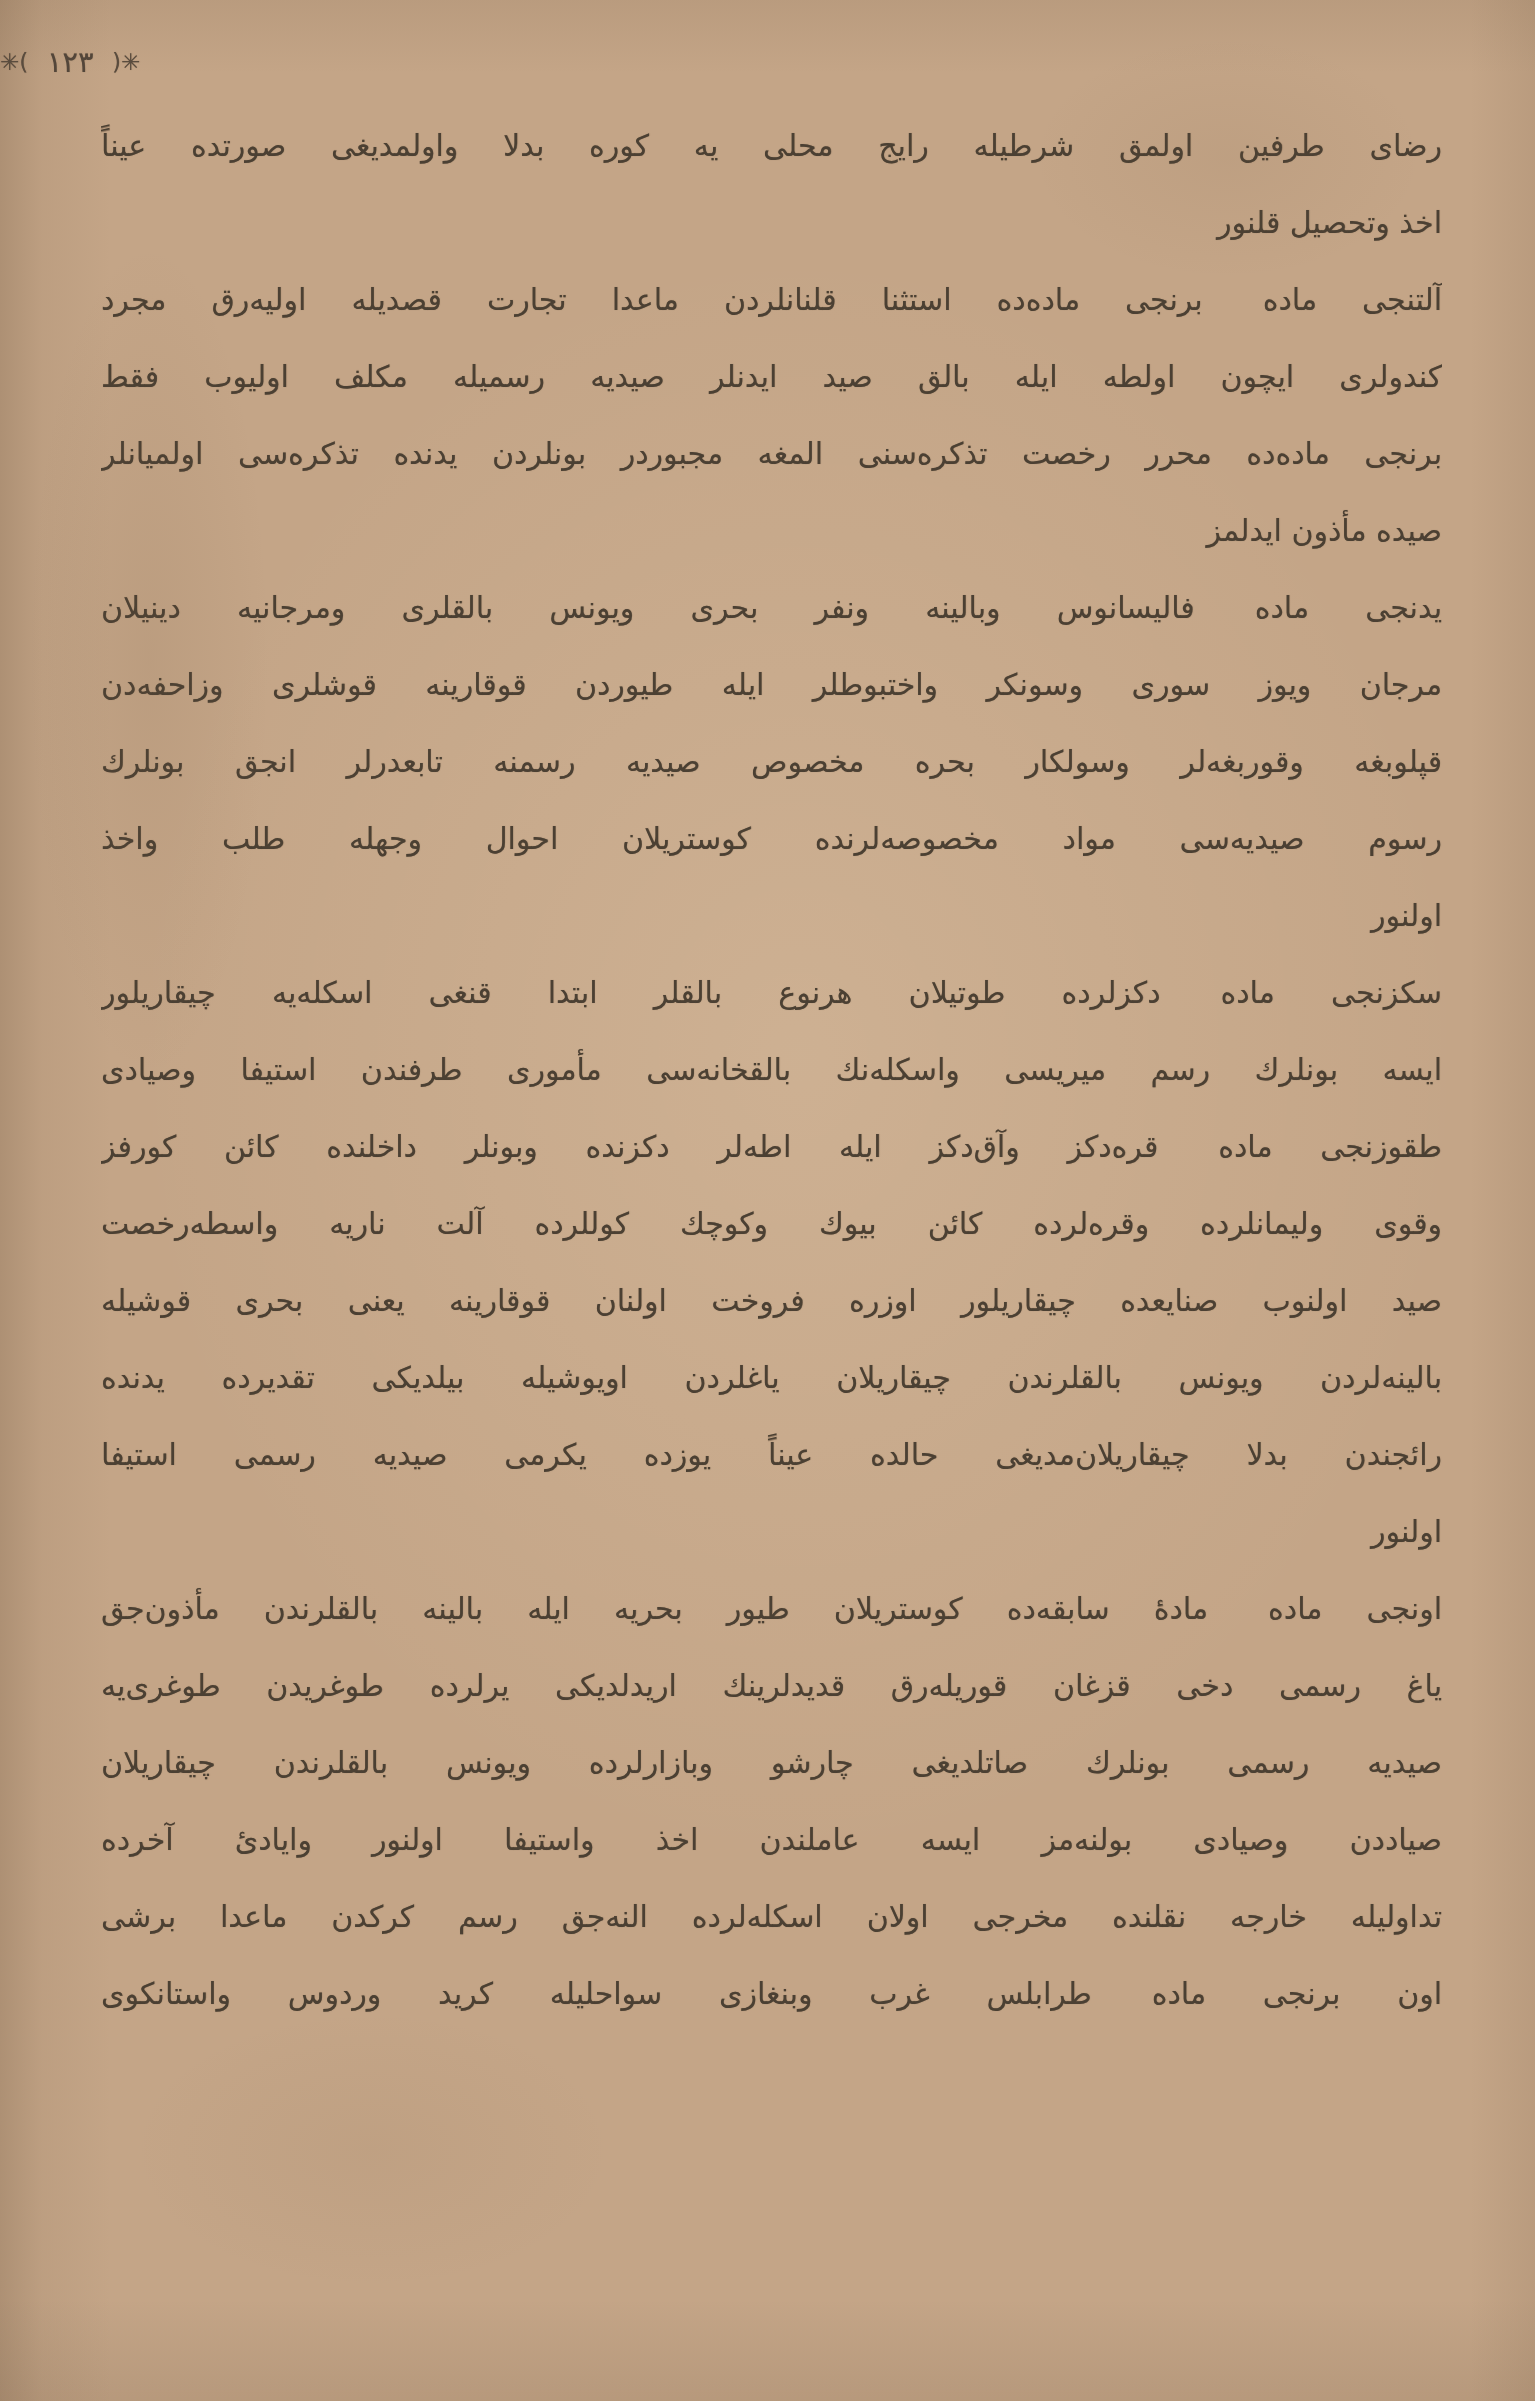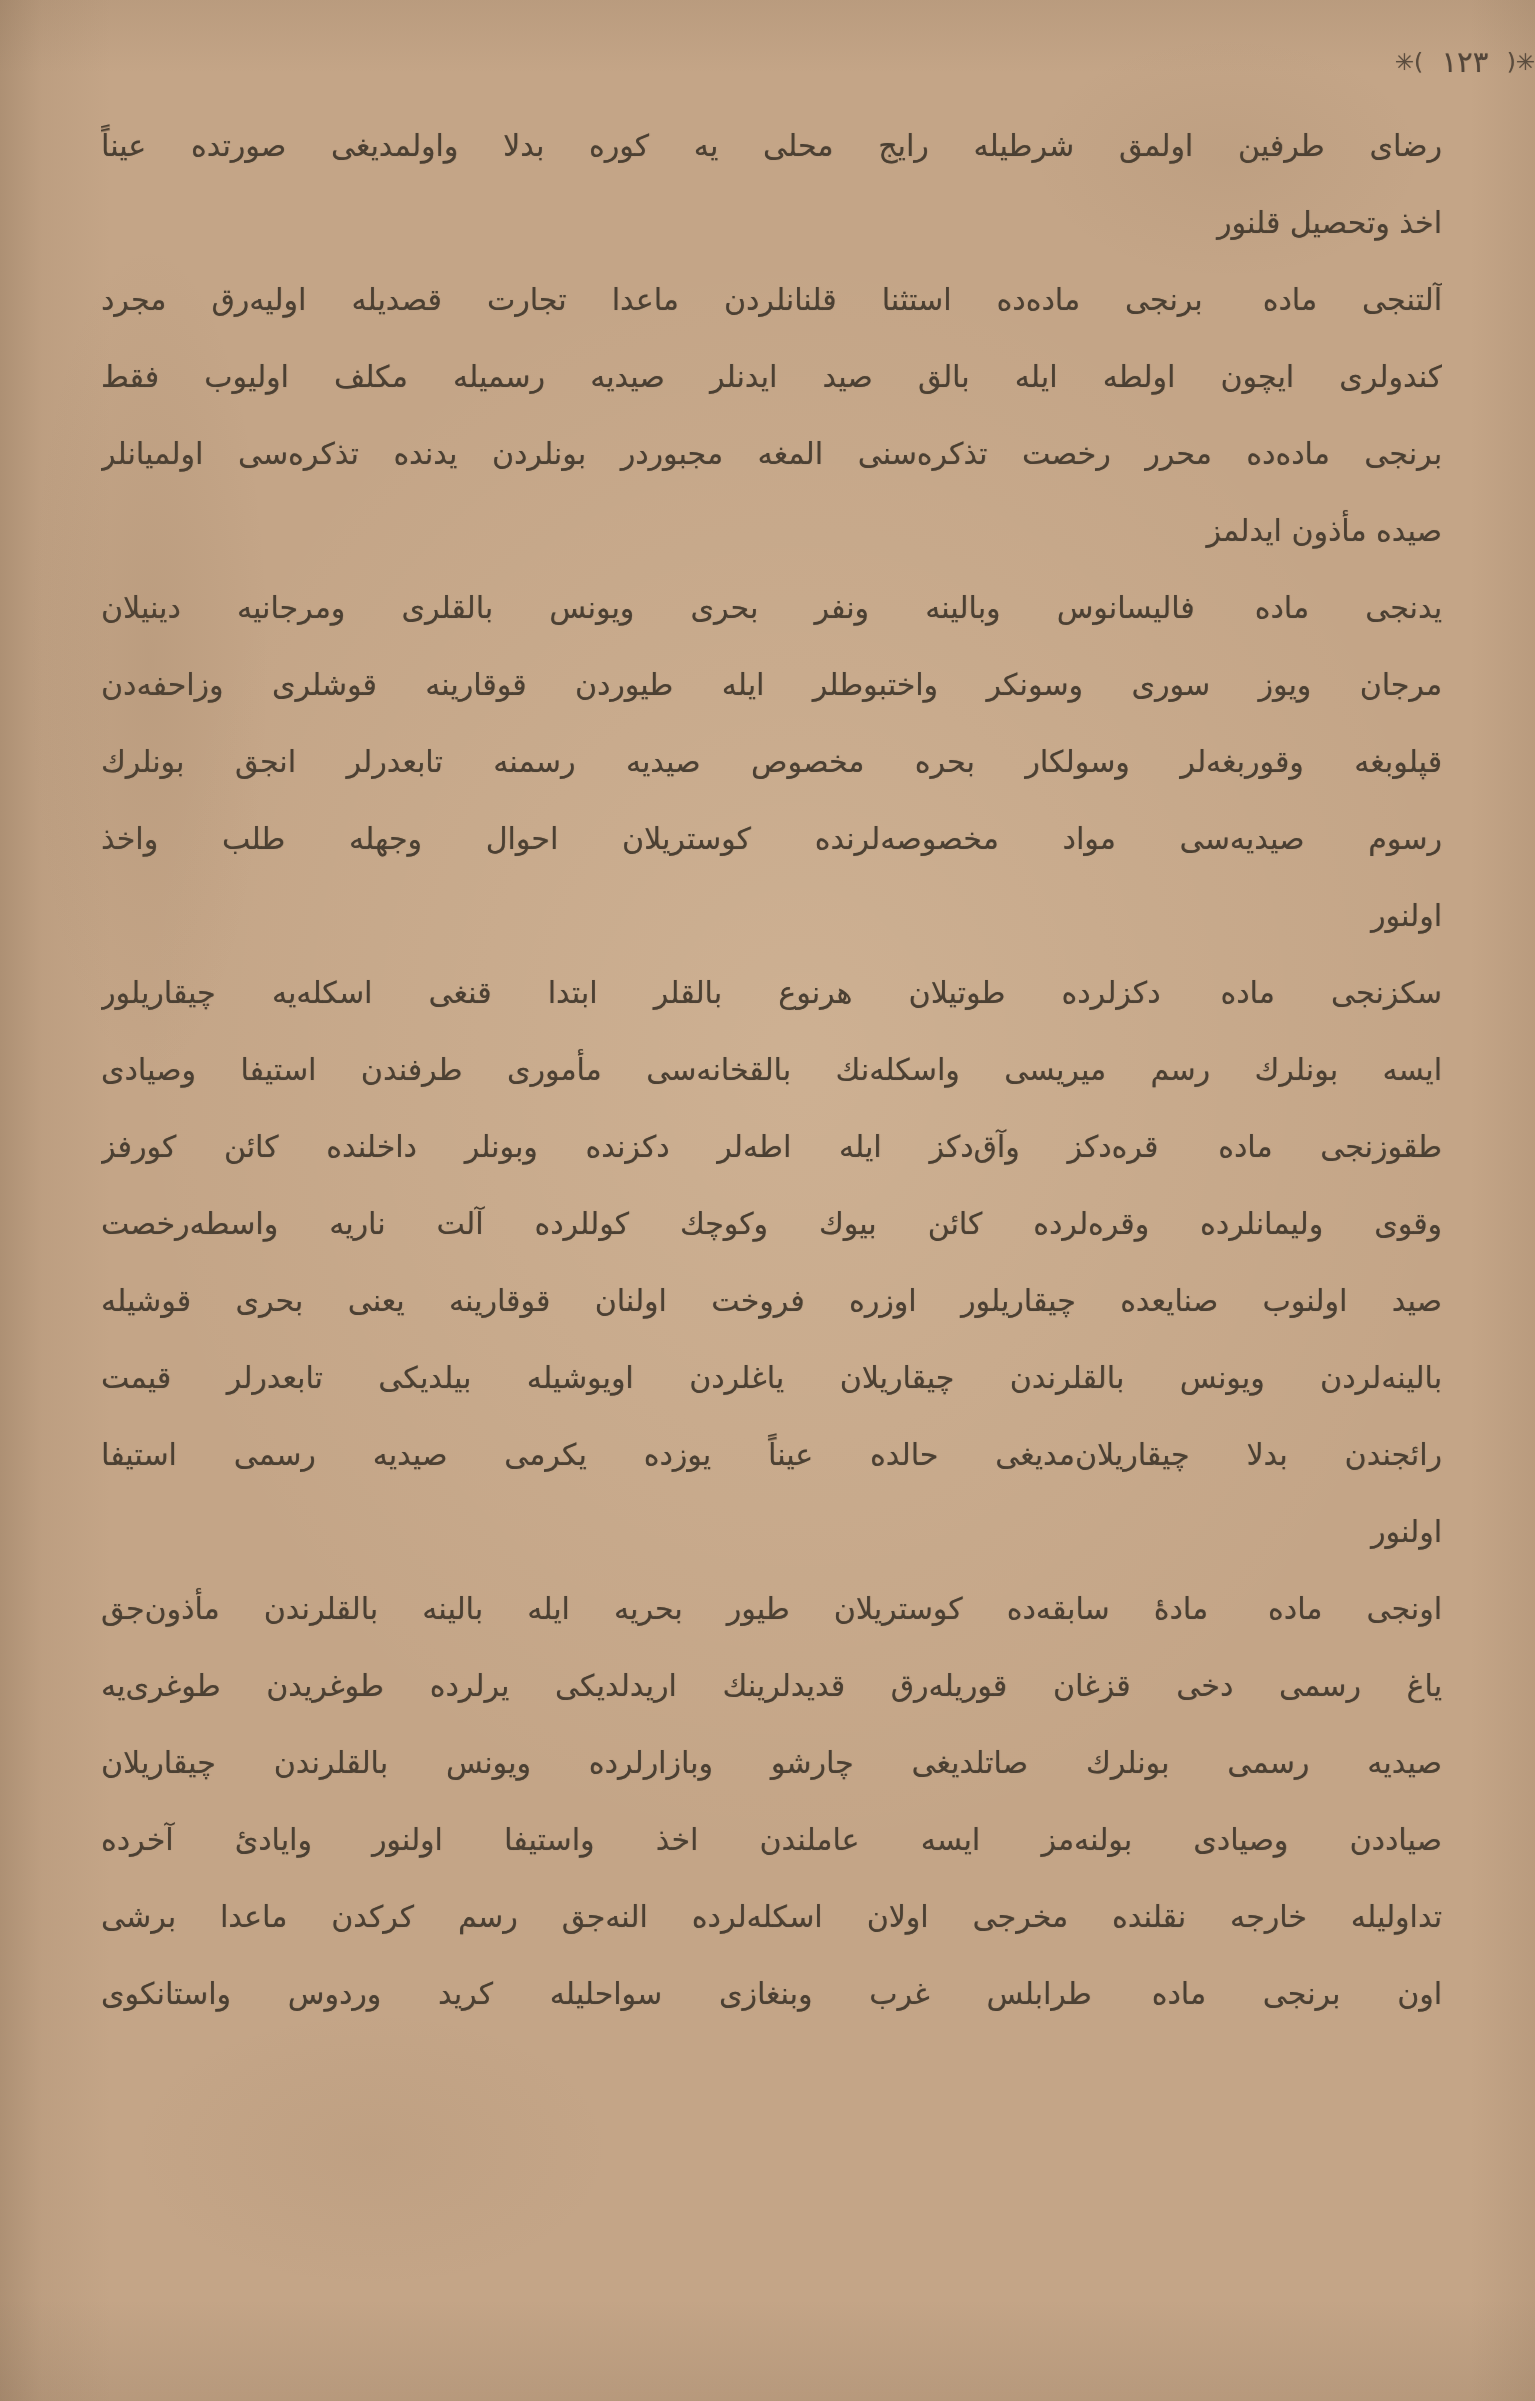--- a/index.html
+++ b/index.html
@@ -19,21 +19,21 @@
   .stain{position:absolute;pointer-events:none;border-radius:50%;}
   .stain.a{left:28px;top:242px;width:242px;height:838px;
     background:radial-gradient(closest-side, rgba(110,84,58,0.10), rgba(0,0,0,0));}
   .stain.b{right:112px;top:37px;width:391px;height:242px;
     background:radial-gradient(closest-side, rgba(110,84,58,0.07), rgba(0,0,0,0));}
   .stain.c{left:130px;bottom:112px;width:484px;height:279px;
     background:radial-gradient(closest-side, rgba(110,84,58,0.06), rgba(0,0,0,0));}
   .pagenum-row{
     direction:ltr;
     padding-top:32px;height:60px;line-height:60px;
-    text-align:right;font-size:29px;color:#53463a;
+    text-align:left;font-size:29px;color:#53463a;
     text-shadow:0.3px 0.3px 0.7px rgba(70,55,40,0.5);
   }
   .pagenum-row .orn{font-size:23px;vertical-align:1.9px;color:#5a4c3e;}
   .pagenum-row .num{margin:0 9.3px;letter-spacing:5.6px;}
   .textblock{
     direction:rtl;
     padding:15px 93px 0 101px;
     font-size:30px;
     text-shadow:0.3px 0.4px 0.7px rgba(72,56,40,0.5);
   }
@@ -65,21 +65,21 @@
     <div class="line j">يدنجى ماده  فاليسانوس وبالينه ونفر بحرى ويونس بالقلرى ومرجانيه دينيلان</div>
     <div class="line j">مرجان ويوز سورى وسونكر واختبوطلر ايله طيوردن قوقارينه قوشلرى وزاحفه‌دن</div>
     <div class="line j">قپلوبغه وقوربغه‌لر وسولكار بحره مخصوص صيديه رسمنه تابعدرلر انجق بونلرك</div>
     <div class="line j">رسوم صيديه‌سى مواد مخصوصه‌لرنده كوستريلان احوال وجهله طلب واخذ</div>
     <div class="line s">اولنور</div>
     <div class="line j">سكزنجى ماده  دكزلرده طوتيلان هرنوع بالقلر ابتدا قنغى اسكله‌يه چيقاريلور</div>
     <div class="line j">ايسه بونلرك رسم ميريسى واسكله‌نك بالقخانه‌سى مأمورى طرفندن استيفا وصيادى</div>
     <div class="line j">طقوزنجى ماده  قره‌دكز وآق‌دكز ايله اطه‌لر دكزنده وبونلر داخلنده كائن كورفز</div>
     <div class="line j">وقوى وليمانلرده وقره‌لرده كائن بيوك وكوچك كوللرده آلت ناريه واسطه‌رخصت</div>
     <div class="line j">صيد اولنوب صنايعده چيقاريلور اوزره فروخت اولنان قوقارينه يعنى بحرى قوشيله</div>
-    <div class="line j">بالينه‌لردن ويونس بالقلرندن چيقاريلان ياغلردن اويوشيله بيلديكى تابعدرلر قيمت</div>
+    <div class="line j">بالينه‌لردن ويونس بالقلرندن چيقاريلان ياغلردن اويوشيله بيلديكى تقديرده يدنده</div>
     <div class="line j">رائجندن بدلا چيقاريلان‌مديغى حالده عيناً يوزده يكرمى صيديه رسمى استيفا</div>
     <div class="line s">اولنور</div>
     <div class="line j">اونجى ماده  مادهٔ سابقه‌ده كوستريلان طيور بحريه ايله بالينه بالقلرندن مأذون‌جق</div>
     <div class="line j">ياغ رسمى دخى قزغان قوريله‌رق قديدلرينك اريدلديكى يرلرده طوغريدن طوغرى‌يه</div>
     <div class="line j">صيديه رسمى بونلرك صاتلديغى چارشو وبازارلرده ويونس بالقلرندن چيقاريلان</div>
     <div class="line j">صياددن وصيادى بولنه‌مز ايسه عاملندن اخذ واستيفا اولنور  وايادئ آخرده</div>
     <div class="line j">تداوليله خارجه نقلنده مخرجى اولان اسكله‌لرده النه‌جق رسم كركدن ماعدا برشى</div>
     <div class="line j">اون برنجى ماده  طرابلس غرب وبنغازى سواحليله كريد وردوس واستانكوى</div>
   </div>
 </div>

